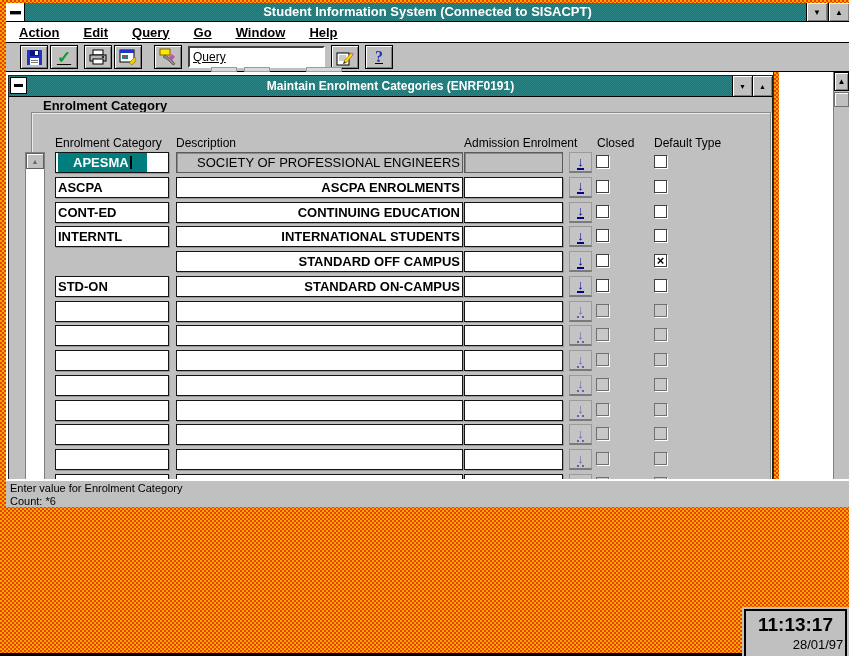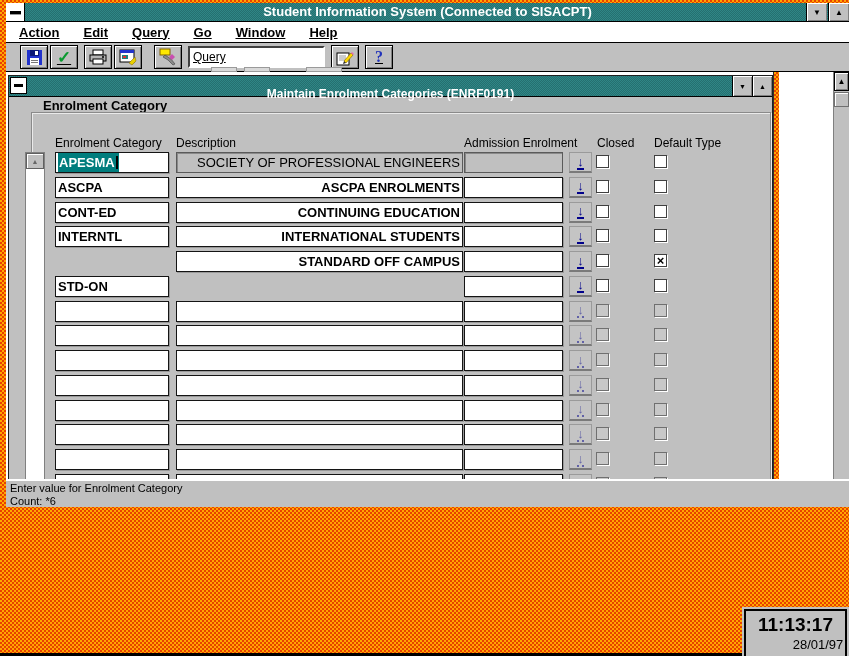--- a/index.html
+++ b/index.html
@@ -92,21 +92,21 @@
     position:absolute; left:2px; top:3px; width:765px; height:550px;
     background:#C0C0C0; border:1px solid #202020;
   }
   .child-titlebar {
     position:relative; height:21px;
     background:repeating-conic-gradient(#2f8686 0% 25%, #256f6f 0% 50%) 0 0 / 2px 2px;
     border-bottom:1px solid #000;
   }
   .child-title-text {
     position:absolute; left:0; right:0; text-align:center;
-    color:#fff; font-weight:bold; font-size:12px; line-height:20px;margin-top:8px;
+    color:#fff; font-weight:bold; font-size:12px; line-height:20px;
   }
   .child-sysbtn {
     position:absolute; left:1px; top:1px; width:17px; height:17px; background:#fff;
     border:1px solid #000; display:flex; align-items:center; justify-content:center;
   }
   .child-sysbtn .dash { width:9px; height:3px; background:#000; }
   .child-tb-btn {
     position:absolute; top:0; width:20px; height:20px; background:#C0C0C0;
     border-left:1px solid #000; display:flex; align-items:center; justify-content:center;
     font-size:7px; color:#000; box-shadow:inset 1px 1px 0 #fff, inset -1px -1px 0 #808080;
@@ -145,21 +145,21 @@
     white-space:nowrap; overflow:hidden;
   }
   .cat-field  { left:46px;  width:114px; }
   .desc-field { left:167px; width:287px;text-align:right; }
   .adm-field  { left:455px; width:99px;  }
   .row.current .desc-field, .row.current .adm-field {
     background:#C0C0C0; font-weight:normal;
     border-color:#5a5a5a; box-shadow:inset 1px 1px 0 #8a8a8a;
   }
   .cat-text { display:inline-block; }
-  .cat-text.selected { background:#007d7d; color:#fff; padding:0 1px; }
+  .cat-text.selected { background:#007d7d; color:#fff; padding:0 15px; }
   .cat-text.selected::after { content:""; display:inline-block; width:2px; height:13px; background:#000; vertical-align:-2px; margin-left:1px; }
 
   .lov-btn {
     position:absolute; left:560px; top:0; width:23px; height:21px;
     background:#C4C4C4; border:1px solid #9a9a9a; border-bottom:2px solid #7a7a7a;
     display:flex; align-items:center; justify-content:center;
   }
   .lov-arrow { color:#00008B; font-weight:bold; font-size:13px; line-height:1; border-bottom:2px solid #00008B; padding-bottom:0; }
   .row.empty .lov-arrow { opacity:.5; border-bottom-style:dotted; }
 
@@ -364,20 +364,21 @@
     <div class="field adm-field"></div>
     <div class="lov-btn">
                   <span class="lov-arrow">↓</span>
                 </div>
     <div class="cb cb-closed"></div>
     <div class="cb cb-default checked"></div>
   </div>
 
   <div class="row" style="top: 178.75px;">
     <div class="field cat-field"><span class="cat-text">STD-ON</span></div>
+    <div class="field desc-field">STANDARD ON-CAMPUS</div>
     <div class="field adm-field"></div>
     <div class="lov-btn">
                   <span class="lov-arrow">↓</span>
                 </div>
     <div class="cb cb-closed"></div>
     <div class="cb cb-default"></div>
   </div>
 
   <div class="row empty" style="top: 203.5px;">
     <div class="field cat-field"><span class="cat-text"></span></div>

